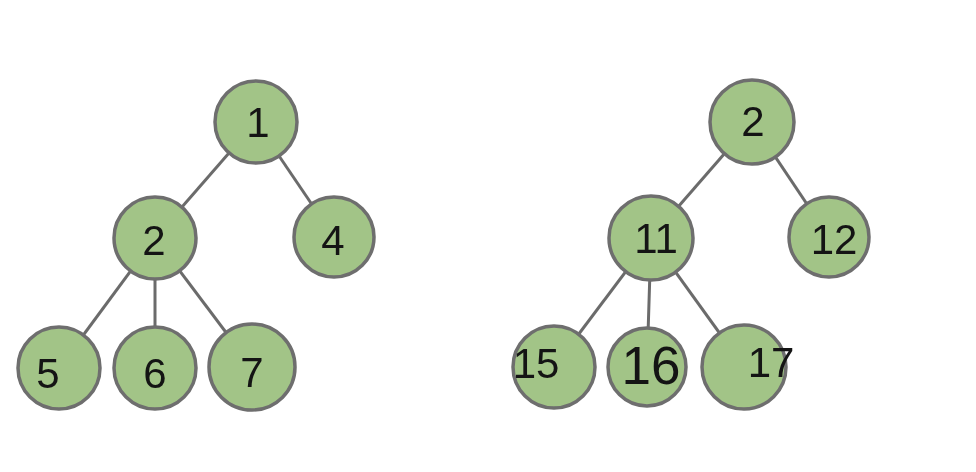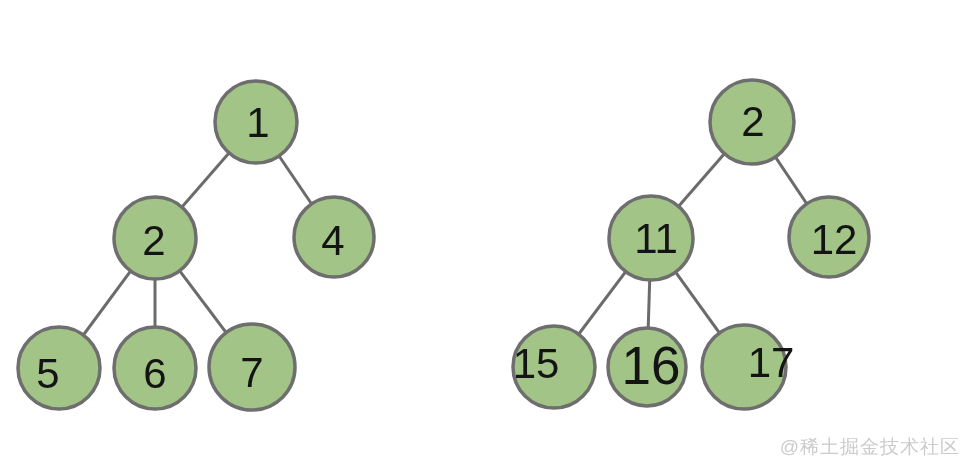--- a/index.html
+++ b/index.html
@@ -73,14 +73,13 @@
         <circle cx="829" cy="237" r="40" fill="#a2c487" stroke="#6e6e6e" stroke-width="3.5"></circle>
         <text x="834" y="239" class="node-label" font-size="42" text-anchor="middle" dominant-baseline="central">12</text>
         <circle cx="554" cy="367" r="41" fill="#a2c487" stroke="#6e6e6e" stroke-width="3.5"></circle>
         <text x="536" y="363" class="node-label" font-size="42" text-anchor="middle" dominant-baseline="central">15</text>
         <circle cx="647" cy="367" r="39" fill="#a2c487" stroke="#6e6e6e" stroke-width="3.5"></circle>
         <text x="651" y="365" class="node-label" font-size="53" text-anchor="middle" dominant-baseline="central">16</text>
         <circle cx="744" cy="367" r="42" fill="#a2c487" stroke="#6e6e6e" stroke-width="3.5"></circle>
         <text x="771" y="362" class="node-label" font-size="42" text-anchor="middle" dominant-baseline="central">17</text>
       </g>
     </svg>
-  <div class="watermark" style="color: rgb(203, 203, 203);">@稀土掘金技术社区</div>
 </div>
 
 </body></html>

